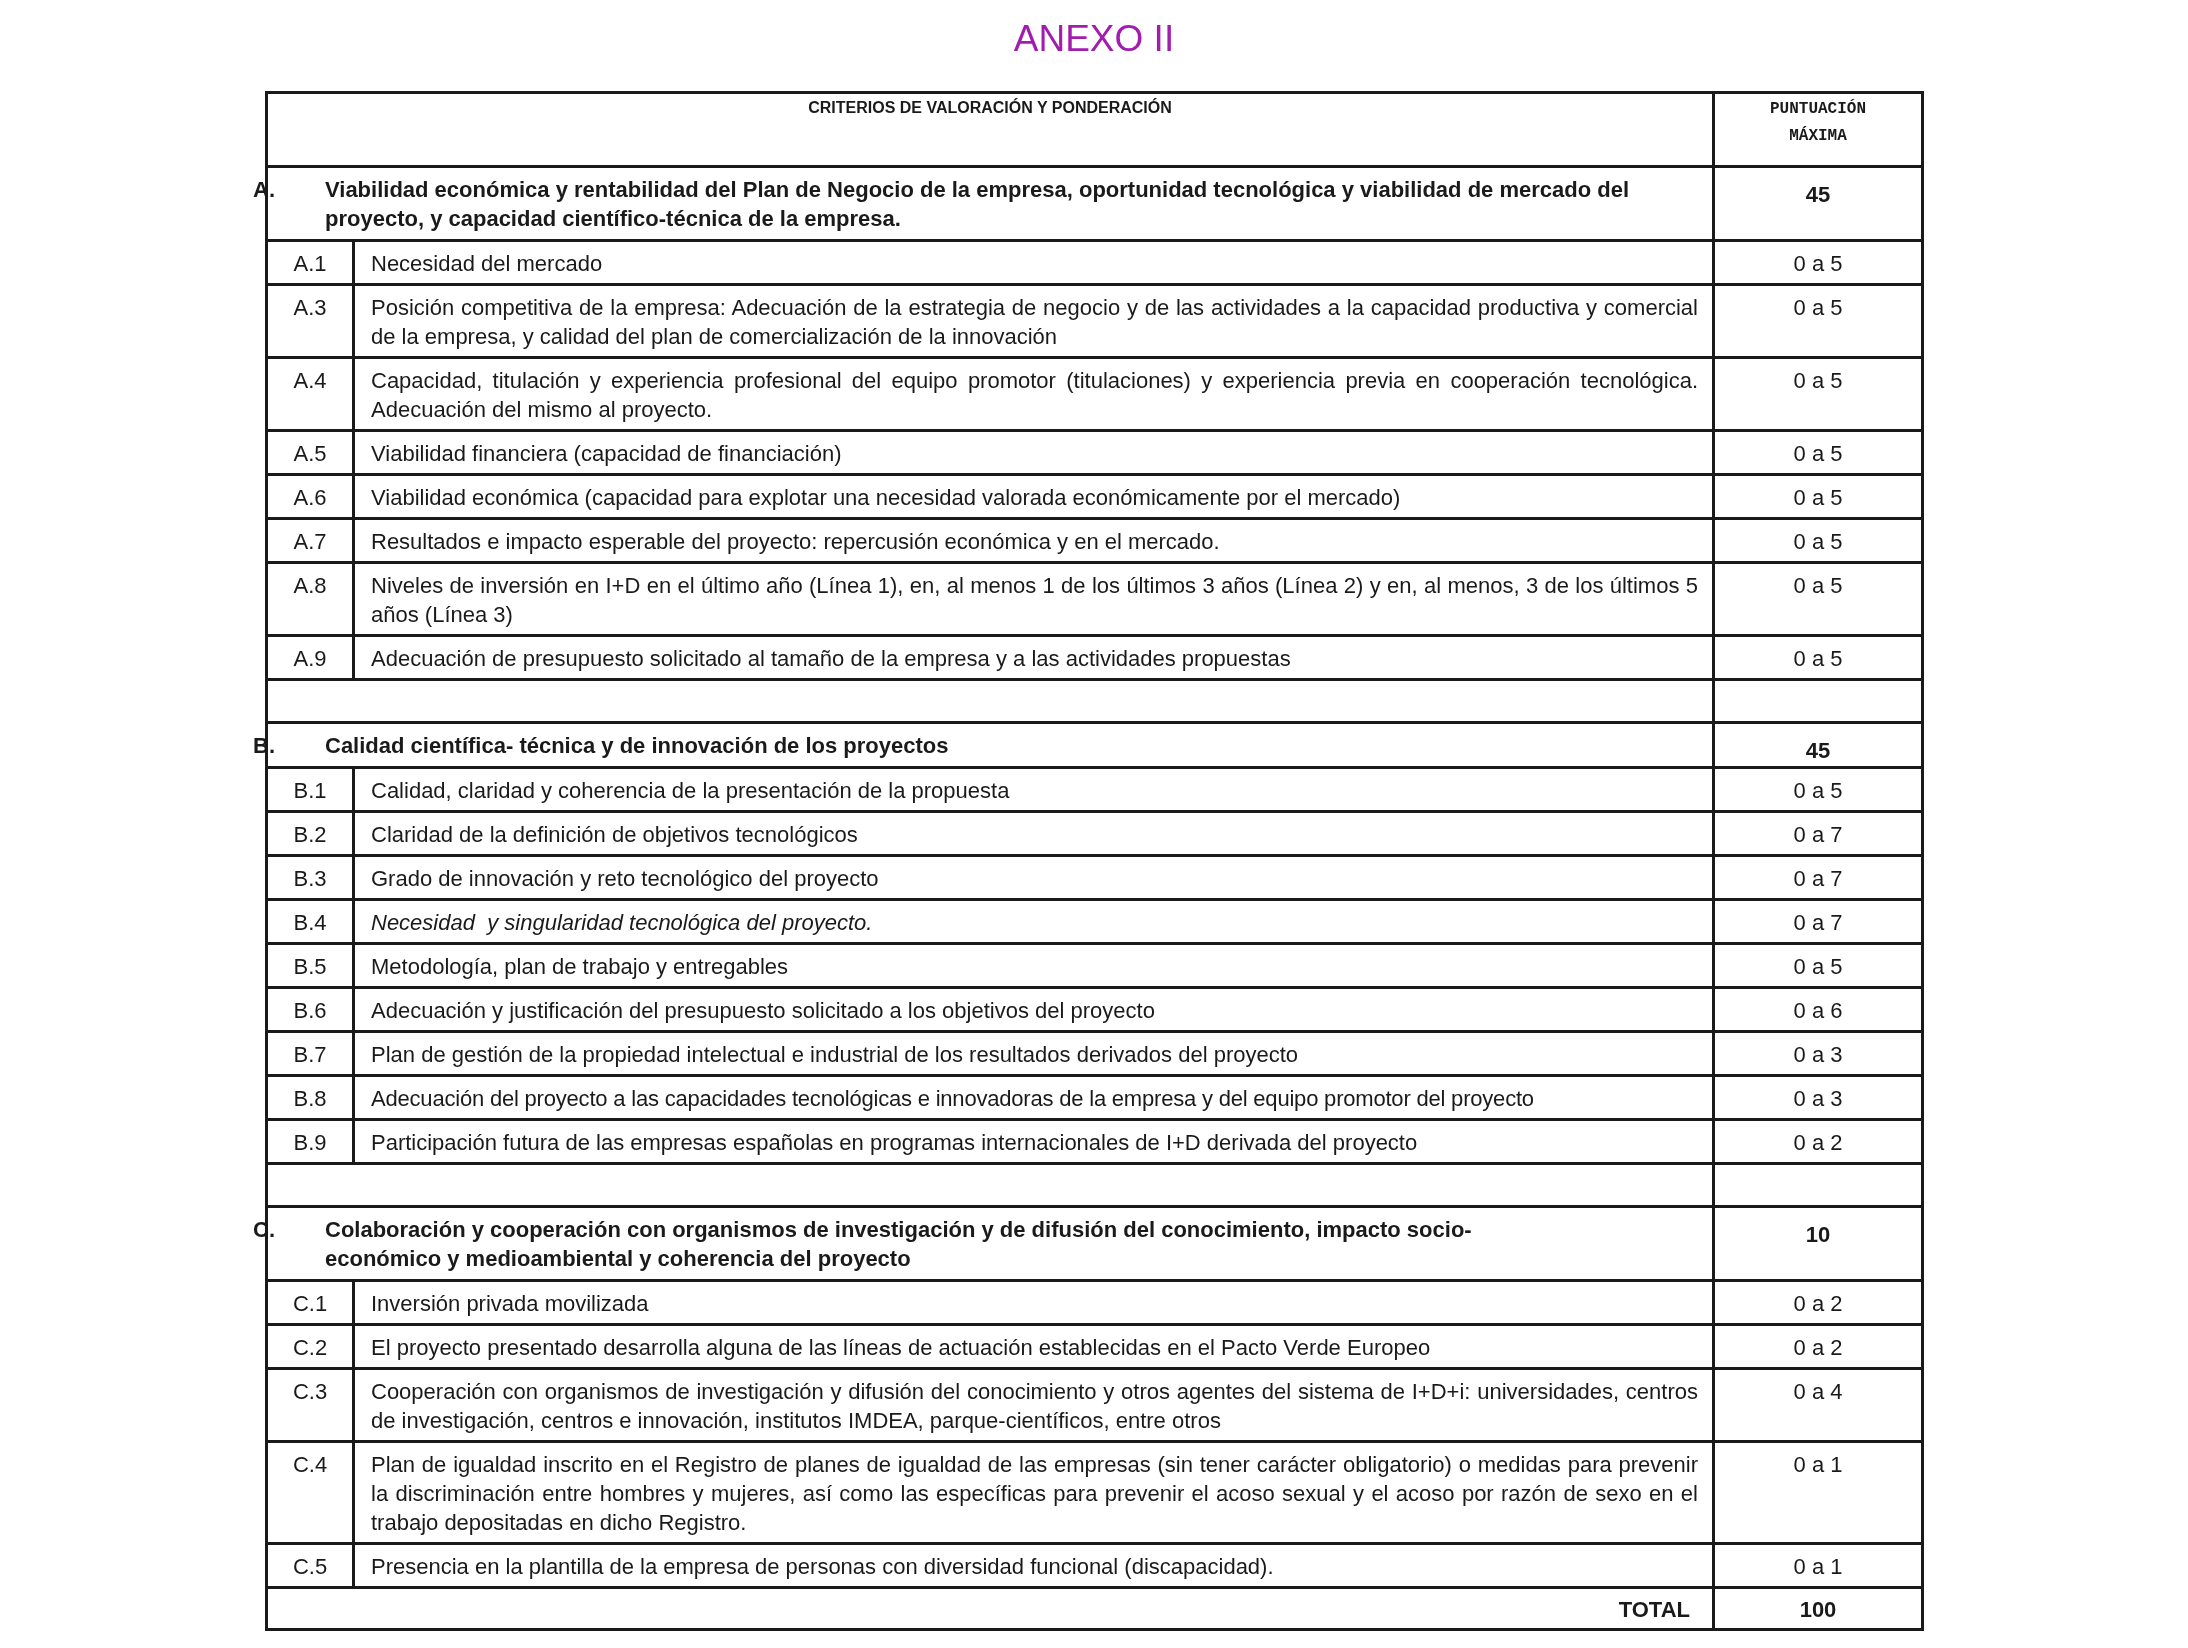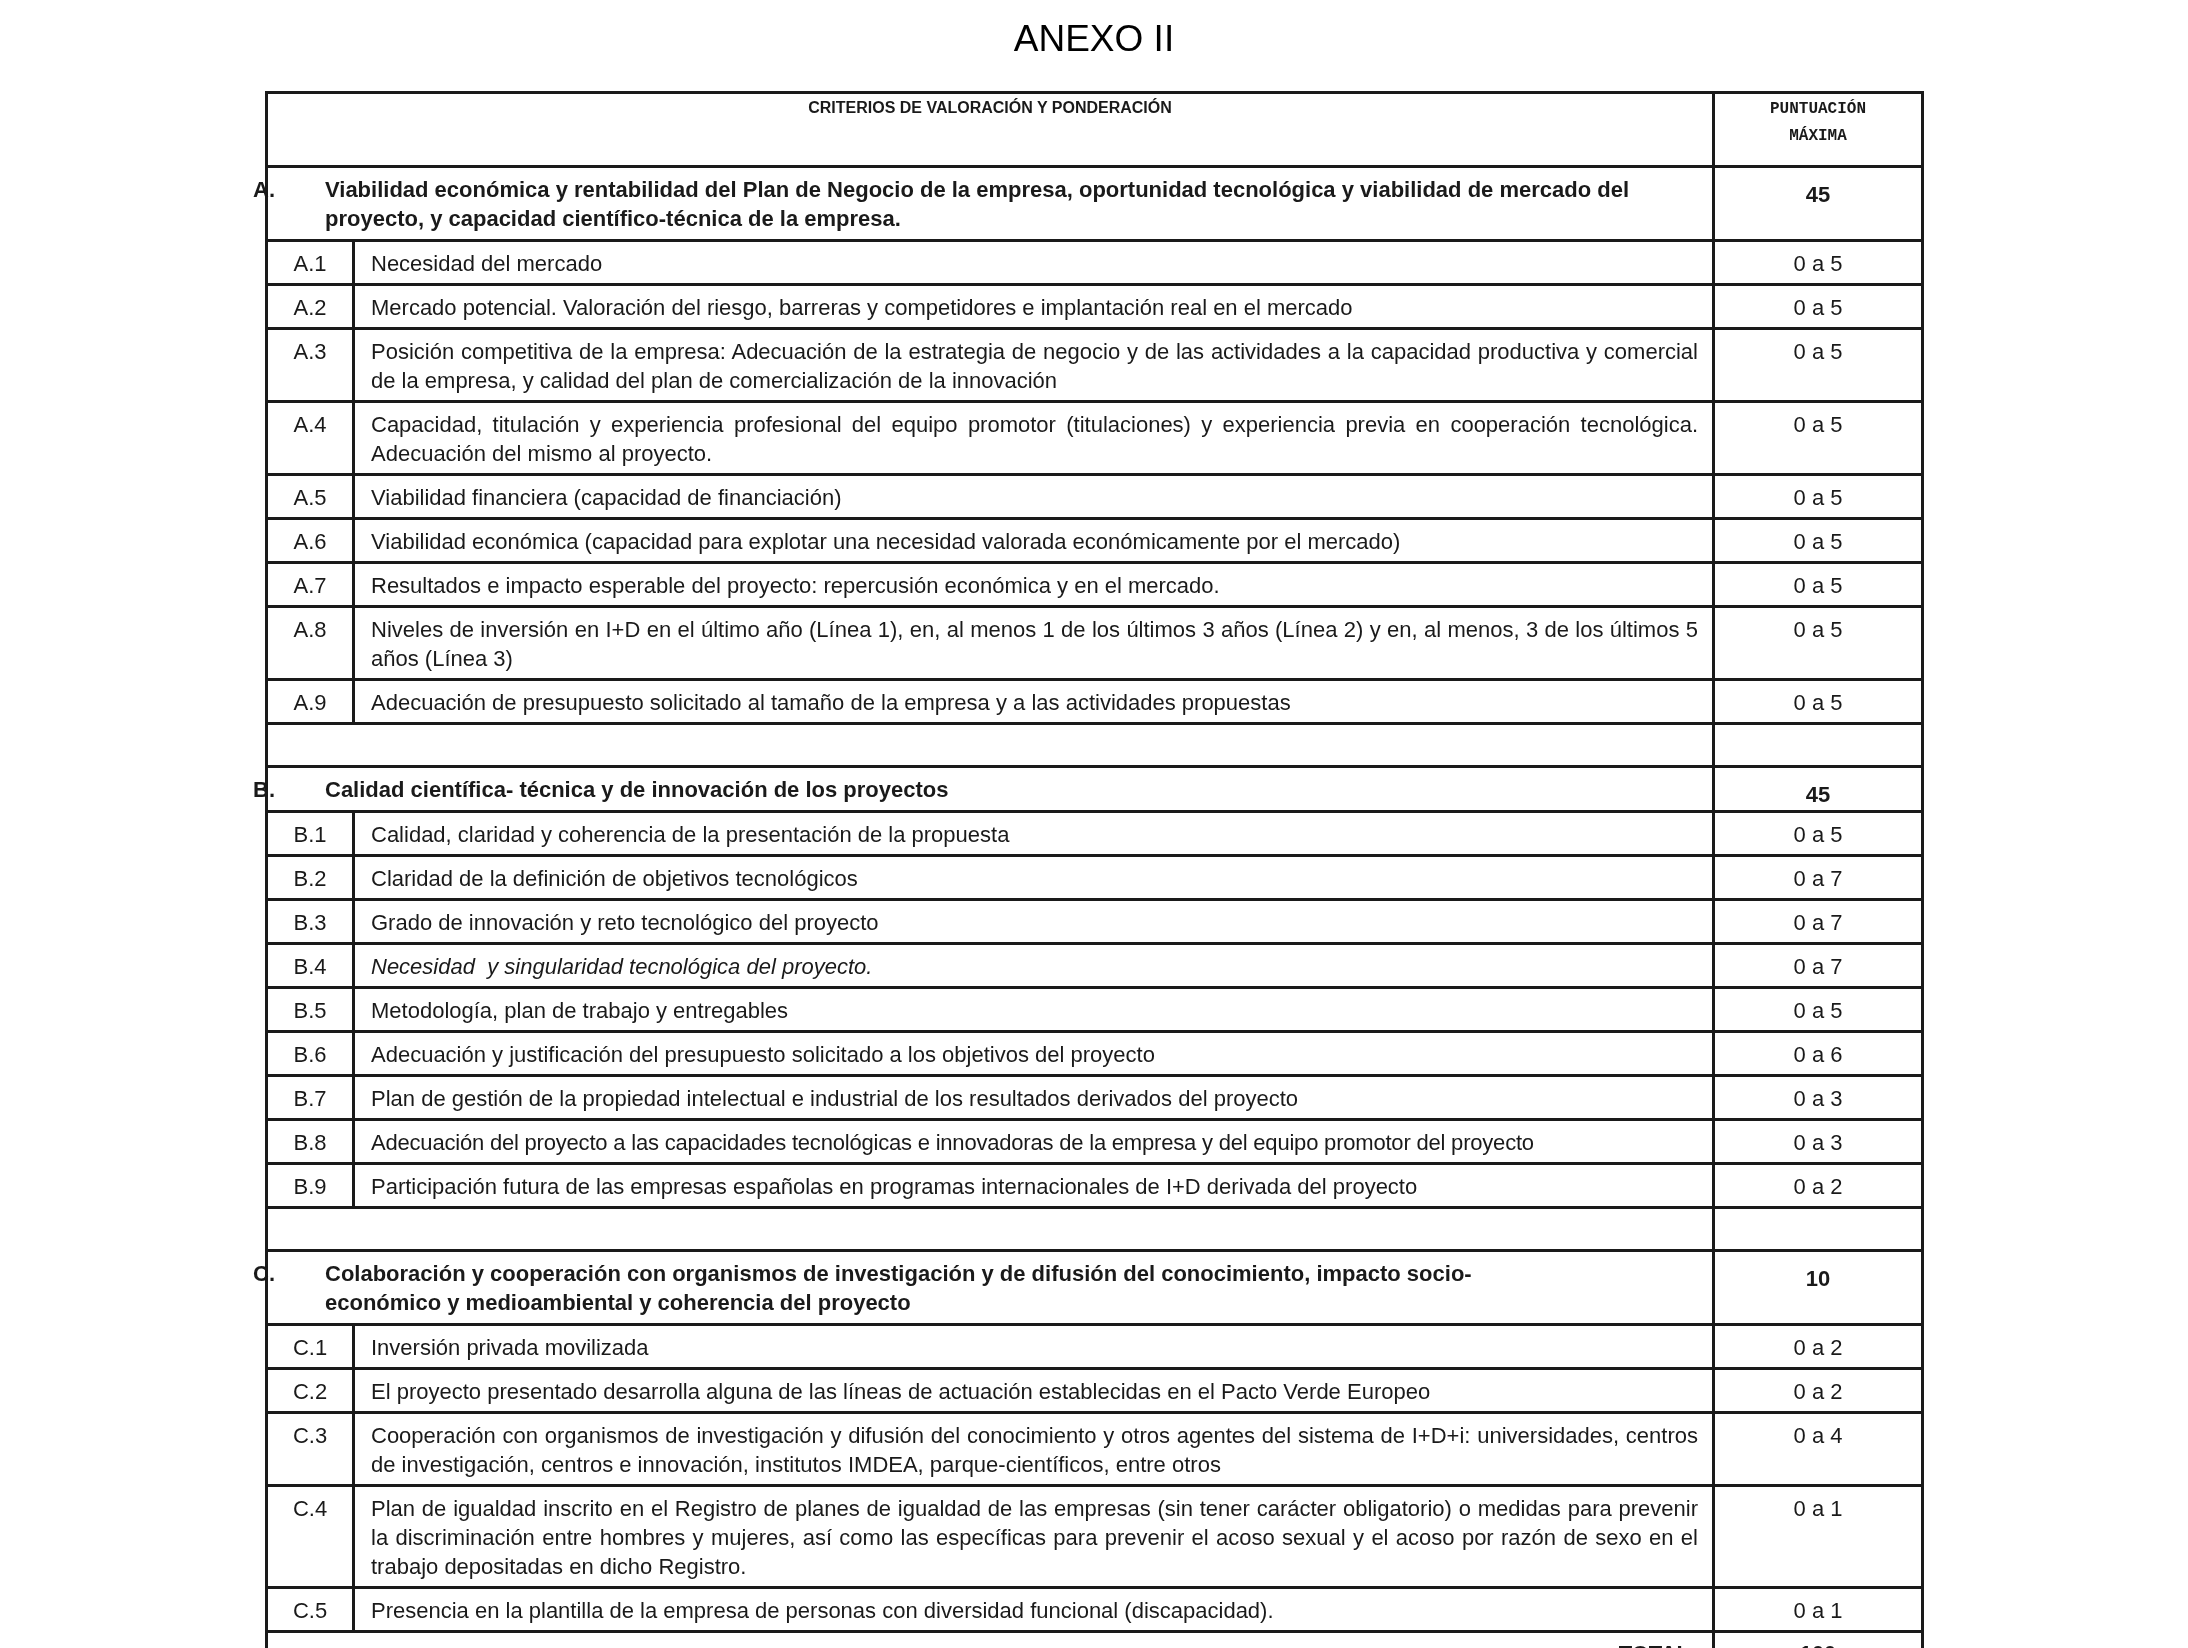--- a/index.html
+++ b/index.html
@@ -14,21 +14,21 @@
       color: #1a1a1a;
     }
     .title {
       position: absolute;
       left: 0; width: 2188px;
       top: 18px;
       text-align: center;
       font-size: 37px;
       font-weight: normal;
       letter-spacing: 0px;
-      color: #000000;
+      color: #a21caf;
     }
     table.grid {
       position: absolute;
       left: 265px; top: 91px;
       width: 1656px;
       border-collapse: collapse;
       table-layout: fixed;
       font-size: 22px;
       line-height: 29px;
     }
@@ -123,25 +123,20 @@
       <td colspan="2" class="sec-title">
         <span class="sec-body"><span class="sec-letter">A.</span><span>Viabilidad económica y rentabilidad del Plan de Negocio de la empresa, oportunidad tecnológica y viabilidad de mercado del proyecto, y capacidad científico-técnica de la empresa.</span></span>
       </td>
       <td class="pts">45</td>
     </tr>
     <tr class="item">
       <td class="code">A.1</td>
       <td class="text nowrap">Necesidad del mercado</td>
       <td class="pts">0 a 5</td>
     </tr>
-    <tr class="item">
-      <td class="code">A.2</td>
-      <td class="text nowrap">Mercado potencial. Valoración del riesgo, barreras y competidores e implantación real en el mercado</td>
-      <td class="pts">0 a 5</td>
-    </tr>
     <tr class="item l2">
       <td class="code">A.3</td>
       <td class="text">Posición competitiva de la empresa: Adecuación de la estrategia de negocio y de las actividades a la capacidad productiva y comercial de la empresa, y calidad del plan de comercialización de la innovación</td>
       <td class="pts">0 a 5</td>
     </tr>
     <tr class="item l2">
       <td class="code">A.4</td>
       <td class="text">Capacidad, titulación y experiencia profesional del equipo promotor (titulaciones) y experiencia previa en cooperación tecnológica. Adecuación del mismo al proyecto.</td>
       <td class="pts">0 a 5</td>
     </tr>

